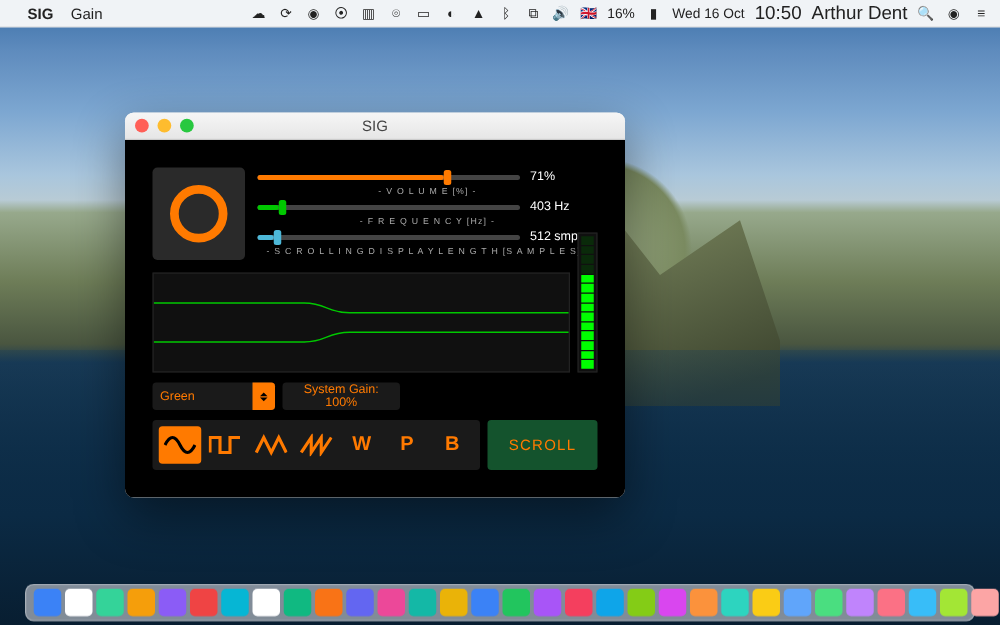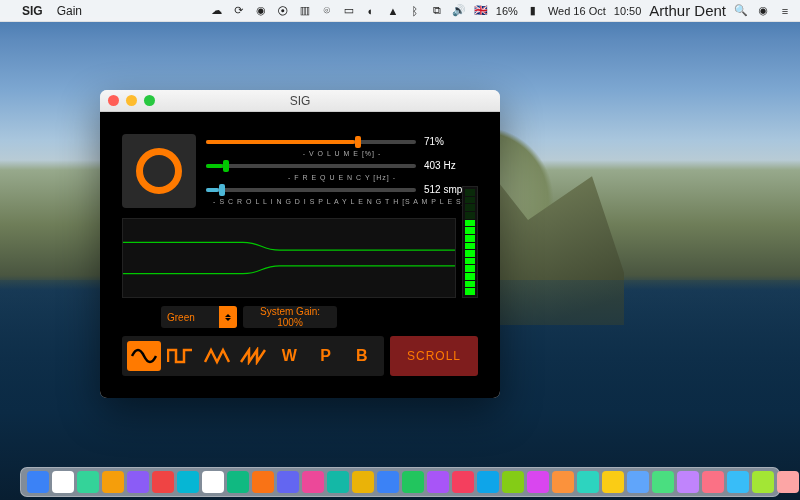--- a/index.html
+++ b/index.html
@@ -114,37 +114,37 @@
 .selectish .chev {
   position: absolute; right: 0; top: 0; bottom: 0; width: 18px;
   background: #ff7a00; border-radius: 0 3px 3px 0;
   display: flex; flex-direction: column; align-items: center; justify-content: center; gap: 1px;
 }
 .selectish .chev::before, .selectish .chev::after {
   content: ""; width: 0; height: 0; border-left: 3px solid transparent; border-right: 3px solid transparent;
 }
 .selectish .chev::before { border-bottom: 3px solid #000; }
 .selectish .chev::after { border-top: 3px solid #000; }
-.sel-color { width: 76px; margin-left: 39px; }
+.sel-color { width: 98px; }
 .sel-output { flex: 1; text-align: center; justify-content: center; }
 .gain { width: 94px; text-align: center; justify-content: center; font-family: inherit; }
 
 .row4 { display: flex; gap: 6px; margin-top: 8px; }
 .wavebtns {
   flex: 1; background: #1a1a1a; border-radius: 3px; height: 40px;
   display: flex; align-items: center; justify-content: space-around; padding: 0 4px;
 }
 .wbtn {
   width: 34px; height: 30px; display: flex; align-items: center; justify-content: center;
   color: #ff7a00; font-weight: bold; font-size: 16px; border-radius: 3px;
 }
 .wbtn.active { background: #ff7a00; color: #000; }
 .wbtn svg { width: 26px; height: 18px; }
 .scrollbtn {
-  width: 88px; background: #7f1d1d; border-radius: 3px; height: 40px;
+  width: 88px; background: #14532d; border-radius: 3px; height: 40px;
   display: flex; align-items: center; justify-content: center;
   color: #ff7a00; font-size: 12px; letter-spacing: 1px;
 }
 </style>
 </head>
 <body>
 
 <div class="wallpaper"></div>
 
 <div class="menubar">
@@ -163,21 +163,21 @@
     <span class="ico">▭</span>
     <span class="ico">◐</span>
     <span class="ico">▲</span>
     <span class="ico">ᛒ</span>
     <span class="ico">⧉</span>
     <span class="ico">🔊</span>
     <span class="ico">🇬🇧</span>
     <span style="font-size:11px">16%</span>
     <span class="ico">▮</span>
     <span style="font-size:11px">Wed 16 Oct</span>
-    <span style="font-size:11px">10:50</span>
+    <span style="font-size:15px">10:50</span>
     <span style="font-size:15px">Arthur Dent</span>
     <span class="ico">🔍</span>
     <span class="ico">◉</span>
     <span class="ico">≡</span>
   </div>
 </div>
 
 <div class="window">
   <div class="titlebar">
     <div class="traffic">

